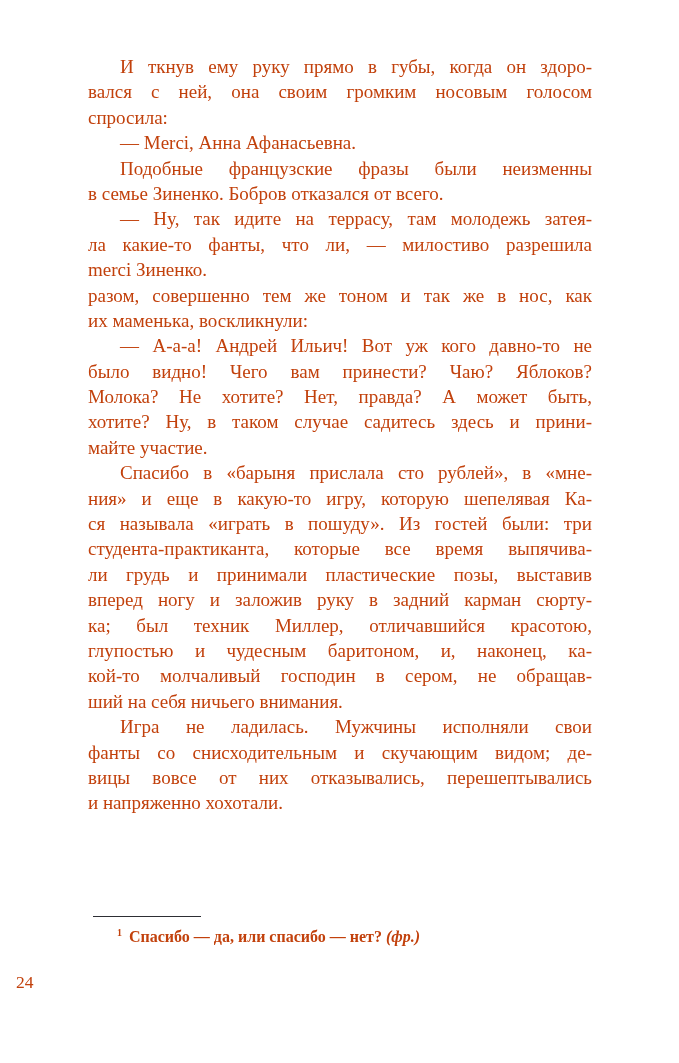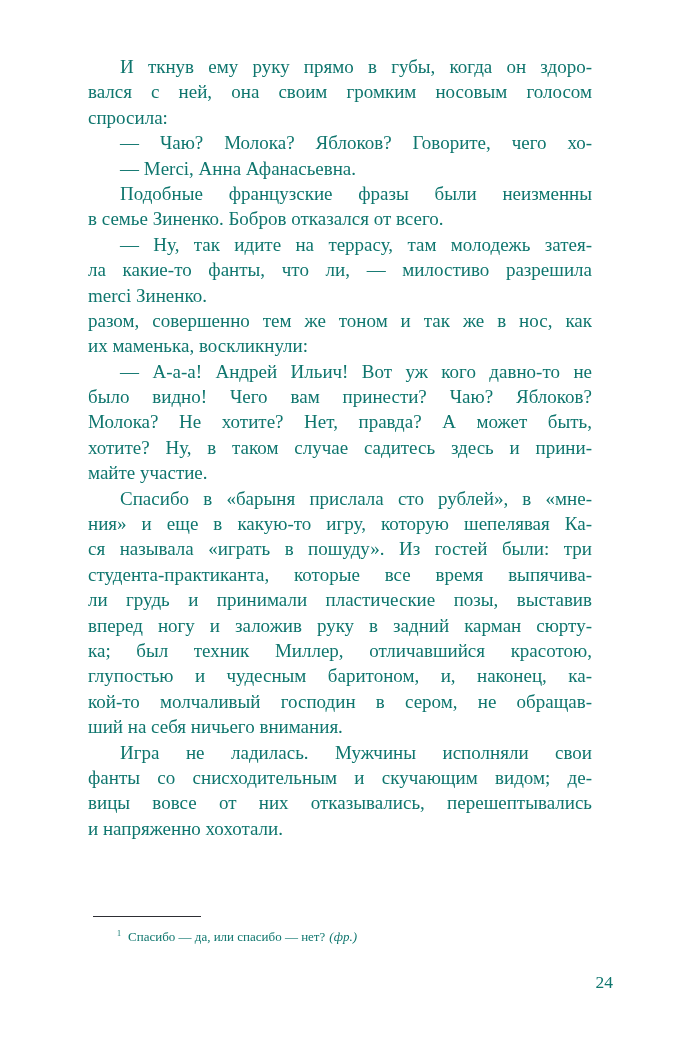--- a/index.html
+++ b/index.html
@@ -7,21 +7,21 @@
     padding: 0;
     background: #ffffff;
   }
   .book-page {
     position: relative;
     width: 679px;
     height: 1063px;
     background: #ffffff;
     overflow: hidden;
     font-family: "Liberation Serif", "DejaVu Serif", serif;
-    color: #0f766e;
+    color: #c2410c;
   }
   .body-text {
     position: absolute;
     left: 88px;
     top: 54px;
     width: 504px;
   }
   .line {
     font-size: 19px;
     line-height: 25.4px;
@@ -44,54 +44,54 @@
     width: 504px;
   }
   .footnote-rule {
     width: 108px;
     height: 0;
     border-top: 1.5px solid #2d2e34;
     margin-left: 5px;
   }
   .footnote {
     margin-top: 9px;
-    font-size: 13px;
+    font-size: 16px;
     line-height: 21px;
     text-indent: 29px;
+    font-weight: bold;
   }
   .footnote sup {
     font-size: 0.62em;
     line-height: 0;
     vertical-align: super;
     margin-right: 7px;
   }
   .footnote .lang-note {
     font-style: italic;
     margin-left: 4px;
   }
   .page-number {
     position: absolute;
-    left: 0;
+    left: 16px;
     top: 971px;
     width: 613px;
-    text-align: right;
+    text-align: left;
     font-size: 17.5px;
     line-height: 22px;
   }
 </style>
 </head>
 <body>
 
 <div class="book-page">
 
   <div class="body-text">
       <div class="line indent">И ткнув ему руку прямо в губы, когда он здоро-</div>
       <div class="line">вался с ней, она своим громким носовым голосом</div>
       <div class="line last">спросила:</div>
-      <div class="line indent">— Чаю? Молока? Яблоков? Говорите, чего хо-</div>
       <div class="line indent last">— Merci, Анна Афанасьевна.</div>
       <div class="line indent">Подобные французские фразы были неизменны</div>
       <div class="line last">в семье Зиненко. Бобров отказался от всего.</div>
       <div class="line indent">— Ну, так идите на террасу, там молодежь затея-</div>
       <div class="line">ла какие-то фанты, что ли, — милостиво разрешила</div>
       <div class="line last">merci Зиненко.</div>
       <div class="line">разом, совершенно тем же тоном и так же в нос, как</div>
       <div class="line last">их маменька, воскликнули:</div>
       <div class="line indent">— А-а-а! Андрей Ильич! Вот уж кого давно-то не</div>
       <div class="line">было видно! Чего вам принести? Чаю? Яблоков?</div>

